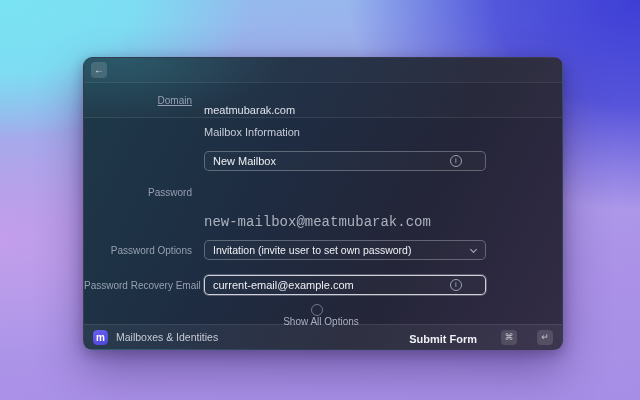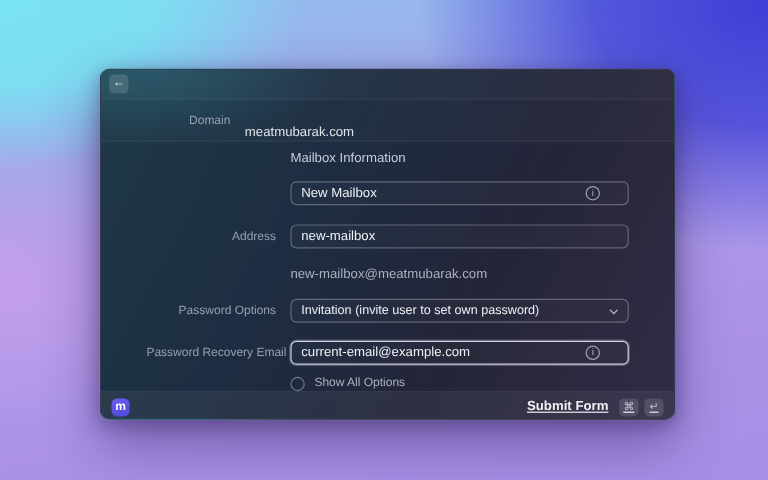--- a/index.html
+++ b/index.html
@@ -27,25 +27,25 @@
 
   .header { height:24px; flex:0 0 auto; background:rgba(255,255,255,0.04);
     border-radius:9px 9px 0 0; display:flex; align-items:center; padding:0 7px; }
   .back-btn { width:16px; height:16px; border:none; border-radius:4px;
     background:rgba(255,255,255,0.14); color:#e8eaf0; font-size:10px; line-height:16px;
     text-align:center; cursor:pointer; padding:0; font-family:inherit; }
 
   .domain-row { height:36px; flex:0 0 auto; background:rgba(255,255,255,0.02);
     border-top:1px solid rgba(255,255,255,0.09); border-bottom:1px solid rgba(255,255,255,0.09);
     display:grid; grid-template-columns:108px 234px 1fr; column-gap:12px; align-items:center; }
-  .domain-row .row-label { grid-column:1; }
+  .domain-row .row-label { grid-column:1;text-decoration:underline; }
   .domain-value { grid-column:2; font-size:11px; color:#dfe3ea;margin-top:20px; }
 
   .content { flex:1 1 auto; padding-top:7px; }
-  .row { display:grid; grid-template-columns:108px 234px 1fr; column-gap:12px; align-items:center;margin-left:38px; }
+  .row { display:grid; grid-template-columns:108px 234px 1fr; column-gap:12px; align-items:center; }
   .row-label { text-align:right; font-size:10px; color:#96a0b1; white-space:nowrap; }
 
   .heading-row { margin-bottom:13px; height:13px; }
   .section-title { grid-column:2; font-size:11px; color:#c7ccd8; }
 
   .field-row { margin-bottom:16px; }
   .text-input, .select {
     grid-column:2; width:282px; height:20px; border-radius:5px;
     border:1px solid rgba(255,255,255,0.28); background:rgba(255,255,255,0.02);
     color:#eef0f4; font-size:11px; padding:0 8px; font-family:inherit; outline:none;
@@ -58,39 +58,39 @@
   .select-text { white-space:nowrap; overflow:hidden; }
   .chevron { width:7px; height:7px; flex:0 0 auto; margin-left:6px; position:relative; top:-2px; }
   .chevron::after { content:""; position:absolute; left:1px; top:2px; width:4px; height:4px;
     border-right:1.4px solid #aab1bf; border-bottom:1.4px solid #aab1bf; transform:rotate(45deg); }
 
   .info-icon { grid-column:3; justify-self:start; width:12px; height:12px; border-radius:50%;
     border:1px solid #99a2b2; color:#aeb5c2; font-size:8px; line-height:10px; text-align:center;
     font-style:normal; cursor:pointer; }
 
   .preview-row { margin-bottom:14px; height:12px; }
-  .preview-text { grid-column:2; font-size:11px; color:#aab1bd; }
+  .preview-text { grid-column:2; font-size:14px; color:#aab1bd;font-family:Liberation Mono, monospace; }
 
   .pm-row { margin-bottom:15px; }
   .pre-row { margin-bottom:9px; }
 
   .check-row { height:13px; }
-  .check-wrap { grid-column:2; display:flex; align-items:center; cursor:pointer; }
+  .check-wrap { grid-column:2; display:flex; align-items:center; cursor:pointer;flex-direction:column; }
   .checkbox { width:12px; height:12px; border-radius:50%; border:1.5px solid rgba(255,255,255,0.35);
     background:transparent; margin-right:8px; flex:0 0 auto; }
   .check-label { font-size:10px; color:#aab1bd; }
 
   .footer { height:25px; flex:0 0 auto; border-top:1px solid rgba(255,255,255,0.09);
     background:rgba(255,255,255,0.05); border-radius:0 0 9px 9px;
     display:flex; align-items:center; padding:0 9px; }
   .logo { width:15px; height:15px; border-radius:4.5px;
     background:linear-gradient(160deg,#6a5ef2,#4d47d8); color:#ffffff; font-weight:bold;
     font-size:10px; line-height:15px; text-align:center; margin-right:8px; flex:0 0 auto; }
   .app-name { font-size:10.5px; color:#c6cbd6; }
-  .footer-right { margin-left:auto; display:flex; align-items:center; gap:5px; cursor:pointer;text-decoration:underline; }
+  .footer-right { margin-left:auto; display:flex; align-items:flex-end; gap:20px; cursor:pointer; }
   .submit-label { font-size:11px; font-weight:700; color:#eef0f4; margin-right:4px; }
   .keycap { min-width:16px; height:15px; padding:0 3px; border-radius:4px;
     background:rgba(255,255,255,0.13); color:#c3c8d3; font-size:9px; line-height:15px;
     text-align:center; }
 </style>
 </head>
 <body>
 
 <div class="modal">
 
@@ -108,22 +108,21 @@
     <div class="row heading-row">
       <div class="section-title">Mailbox Information</div>
     </div>
 
     <div class="row field-row">
       <input class="text-input" type="text" value="New Mailbox" style="">
       <span class="info-icon">i</span>
     </div>
 
     <div class="row field-row">
-      <label class="row-label">Address</label>
-      <input class="text-input" type="text" value="new-mailbox" style="">
+      <label class="row-label">Password</label>
     </div>
 
     <div class="row preview-row">
       <div class="preview-text">new-mailbox@meatmubarak.com</div>
     </div>
 
     <div class="row field-row pm-row">
       <label class="row-label">Password Options</label>
       <div class="select">
         <span class="select-text">Invitation (invite user to set own password)</span>
@@ -141,20 +140,21 @@
       <div class="check-wrap">
         <span class="checkbox"></span>
         <span class="check-label">Show All Options</span>
       </div>
     </div>
 
   </div>
 
   <div class="footer">
     <span class="logo">m</span>
+    <span class="app-name">Mailboxes &amp; Identities</span>
     <div class="footer-right">
       <span class="submit-label">Submit Form</span>
       <span class="keycap">⌘</span>
       <span class="keycap">↵</span>
     </div>
   </div>
 
 </div>
 
 </body></html>

